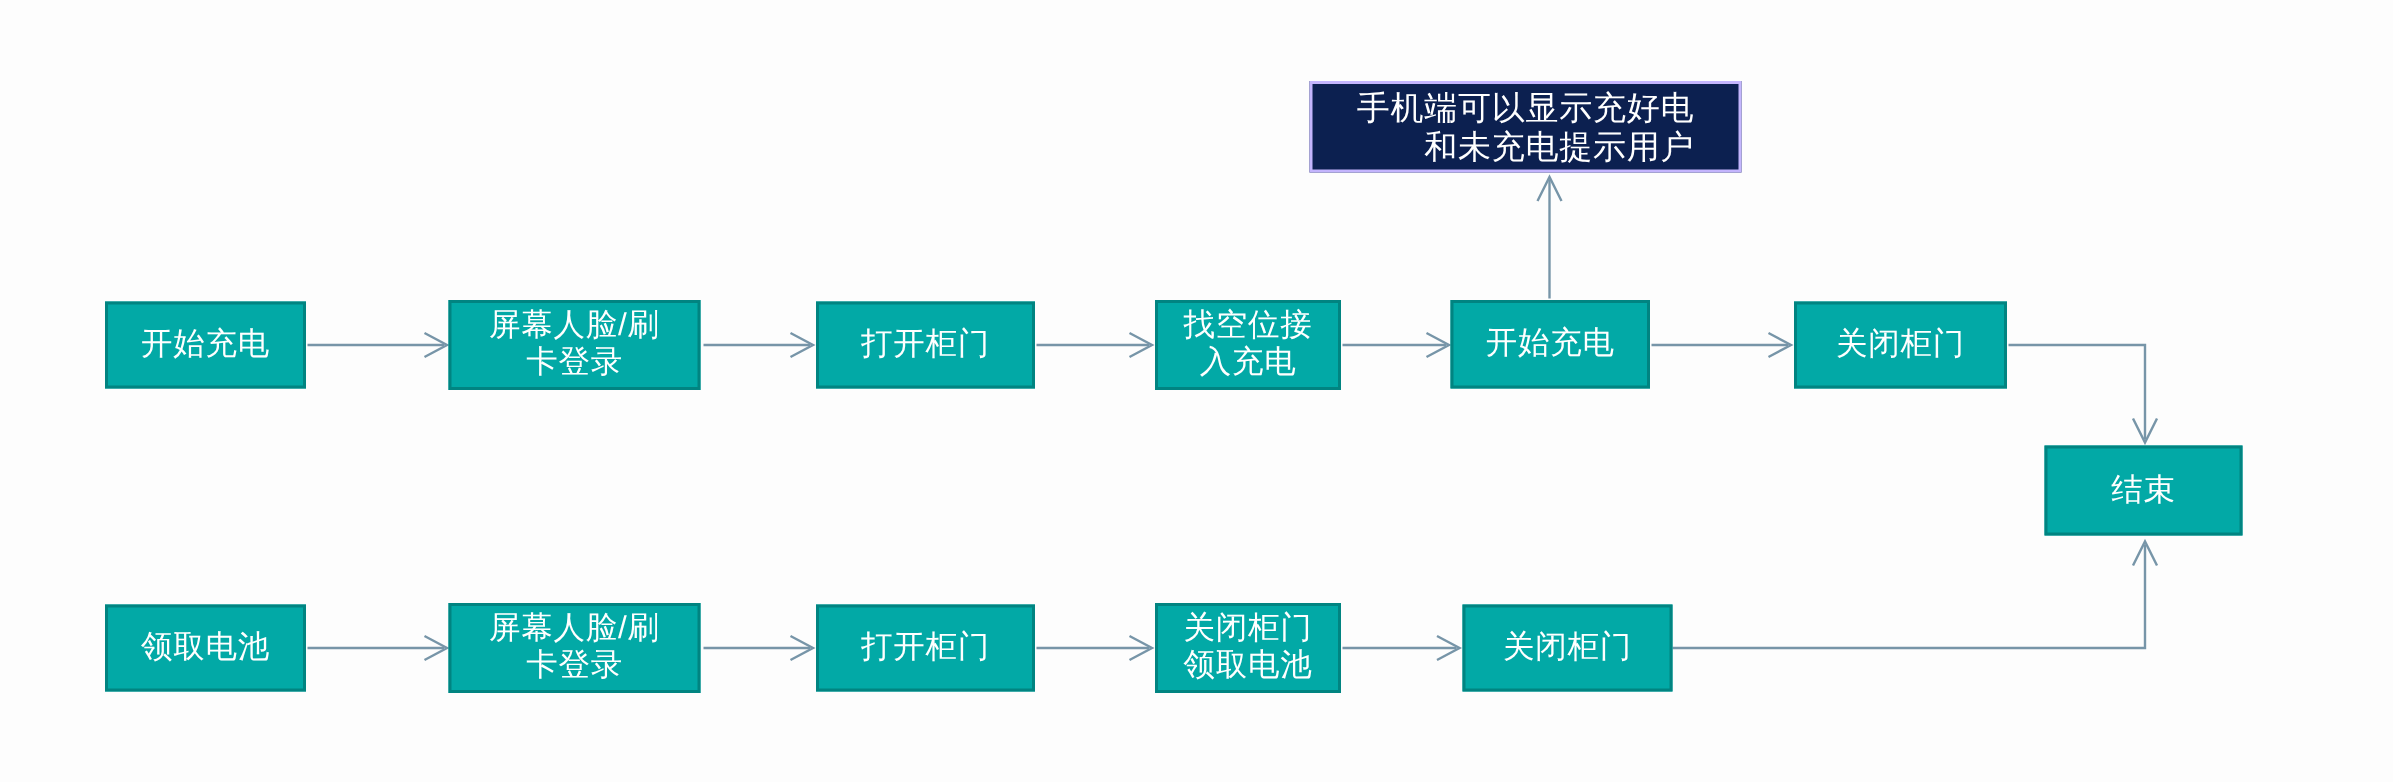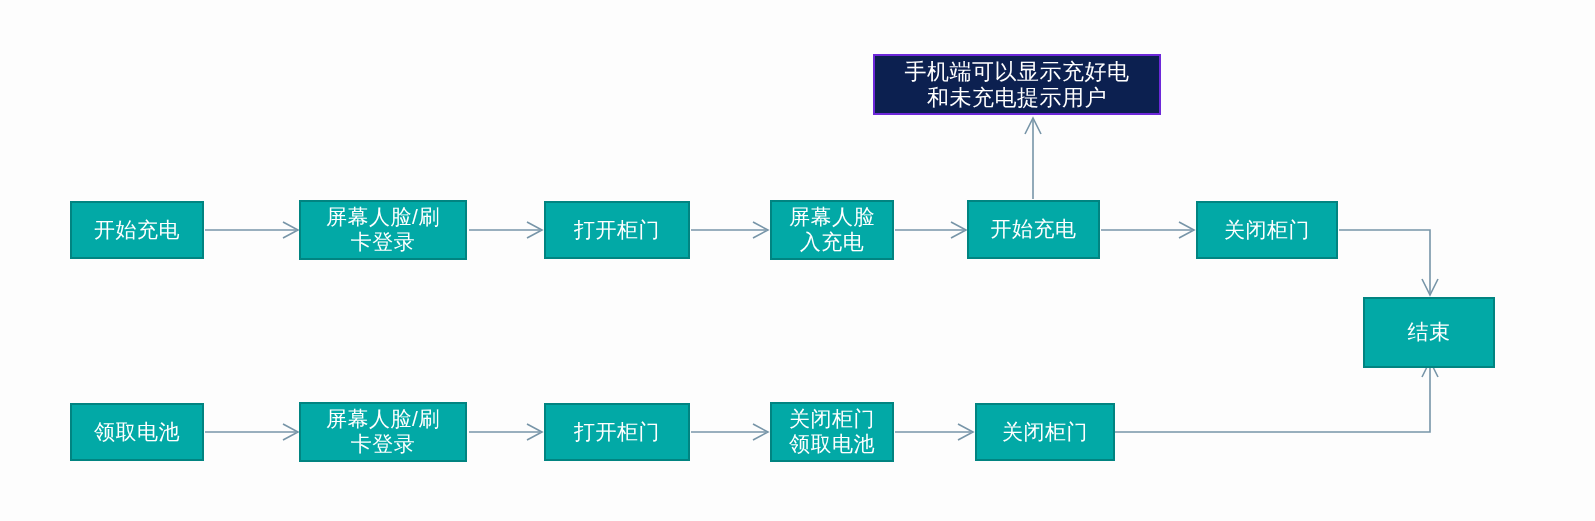--- a/index.html
+++ b/index.html
@@ -28,22 +28,23 @@
     letter-spacing: 0.5px;
     white-space: pre-line;
     user-select: none;
   }
   .node.process {
     background: #02A9A6;
     border: 2px solid #018481;
   }
   .node.note {
     background: #0C2050;
-    border: 2px solid #6d28d9;
+    border: 2px solid #c4b5fd;
     font-size: 22px;
+    text-align: right;
   }
   svg.links {
     position: absolute;
     left: 0;
     top: 0;
     width: 1595px;
     height: 521px;
     overflow: visible;
     pointer-events: none;
   }
@@ -119,28 +120,28 @@
   <div class="node note" style="left:873px; top:54px; width:288px; height:61px;">手机端可以显示充好电
 和未充电提示用户</div>
 
   <div class="node process" style="left:70px; top:201px; width:134px; height:58px;">开始充电</div>
 
   <div class="node process" style="left:299px; top:200px; width:168px; height:60px;">屏幕人脸/刷
 卡登录</div>
 
   <div class="node process" style="left:544px; top:201px; width:146px; height:58px;">打开柜门</div>
 
-  <div class="node process" style="left:770px; top:200px; width:124px; height:60px;">屏幕人脸
+  <div class="node process" style="left:770px; top:200px; width:124px; height:60px;">找空位接
 入充电</div>
 
   <div class="node process" style="left:967px; top:200px; width:133px; height:59px;">开始充电</div>
 
   <div class="node process" style="left:1196px; top:201px; width:142px; height:58px;">关闭柜门</div>
 
-  <div class="node process" style="left:1363px; top:297px; width:132px; height:71px;">结束</div>
+  <div class="node process" style="left:1363px; top:297px; width:132px; height:60px;">结束</div>
 
   <div class="node process" style="left:70px; top:403px; width:134px; height:58px;">领取电池</div>
 
   <div class="node process" style="left:299px; top:402px; width:168px; height:60px;">屏幕人脸/刷
 卡登录</div>
 
   <div class="node process" style="left:544px; top:403px; width:146px; height:58px;">打开柜门</div>
 
   <div class="node process" style="left:770px; top:402px; width:124px; height:60px;">关闭柜门
 领取电池</div>

